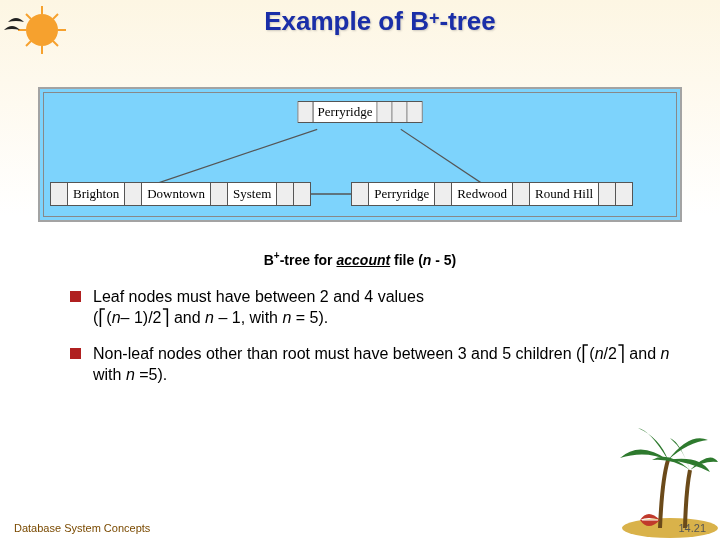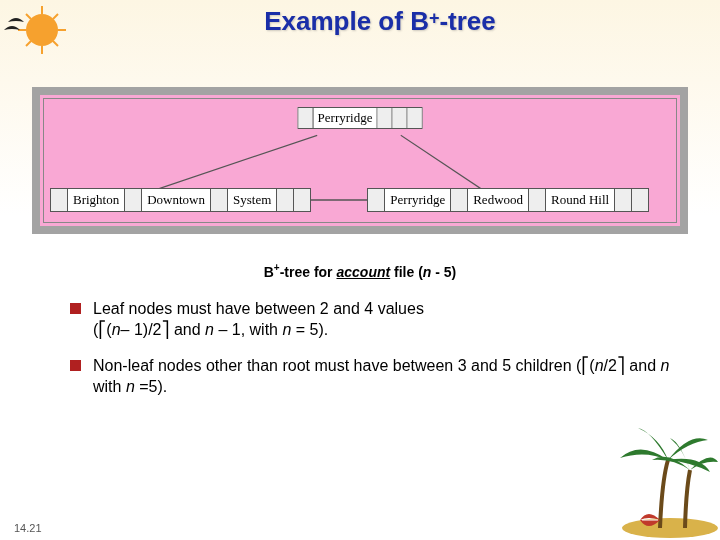--- a/index.html
+++ b/index.html
@@ -27,22 +27,22 @@
     width: 80px; height: 70px;
   }
   .palm {
     position: absolute;
     right: 0; bottom: 0;
     width: 130px; height: 120px;
   }
   .diagram-wrap {
     margin: 50px auto 0 auto;
     width: 640px;
-    border: 8px solid #a3a3a3;
-    background: #f9a8d4;
+    border: 2px solid #a3a3a3;
+    background: #7dd3fc;
     position: relative;
   }
   .diagram-inner {
     border: 1px solid #888;
     margin: 3px;
     padding: 10px 6px 18px 6px;
     position: relative;
     height: 95px;
   }
   .root-node {
@@ -59,21 +59,21 @@
     padding: 2px 4px;
     min-width: 6px;
     text-align: center;
   }
   .root-node .cell:last-child { border-right: none; }
   .root-node .ptr { width: 6px; background: #eee; }
   .leaf-row {
     position: absolute;
     bottom: 10px; left: 6px; right: 6px;
     display: flex;
-    gap: 56px;
+    gap: 40px;
   }
   .leaf {
     display: flex;
     border: 1px solid #555;
     background: #fff;
     font-family: "Times New Roman", serif;
     font-size: 13px;
   }
   .leaf .cell {
     border-right: 1px solid #555;
@@ -227,14 +227,15 @@
     <path d="M100,50 Q78,30 62,40 Q82,38 100,50"></path>
     <path d="M100,50 Q120,30 128,42 Q114,40 100,50"></path>
     <path d="M100,50 Q90,22 80,18 Q94,30 100,50"></path>
   </g>
   <path d="M50,100 Q58,88 70,100 Q58,96 50,100" fill="#c0392b"></path>
   <path d="M50,100 Q58,112 70,100" fill="#c0392b"></path>
   <line x1="52" y1="100" x2="68" y2="100" stroke="#fff" stroke-width="1"></line>
 </svg>
 
 <div class="footer">
+  <span class="left">Database System Concepts</span>
   <span>14.21</span>
 </div>
 
 </body></html>

